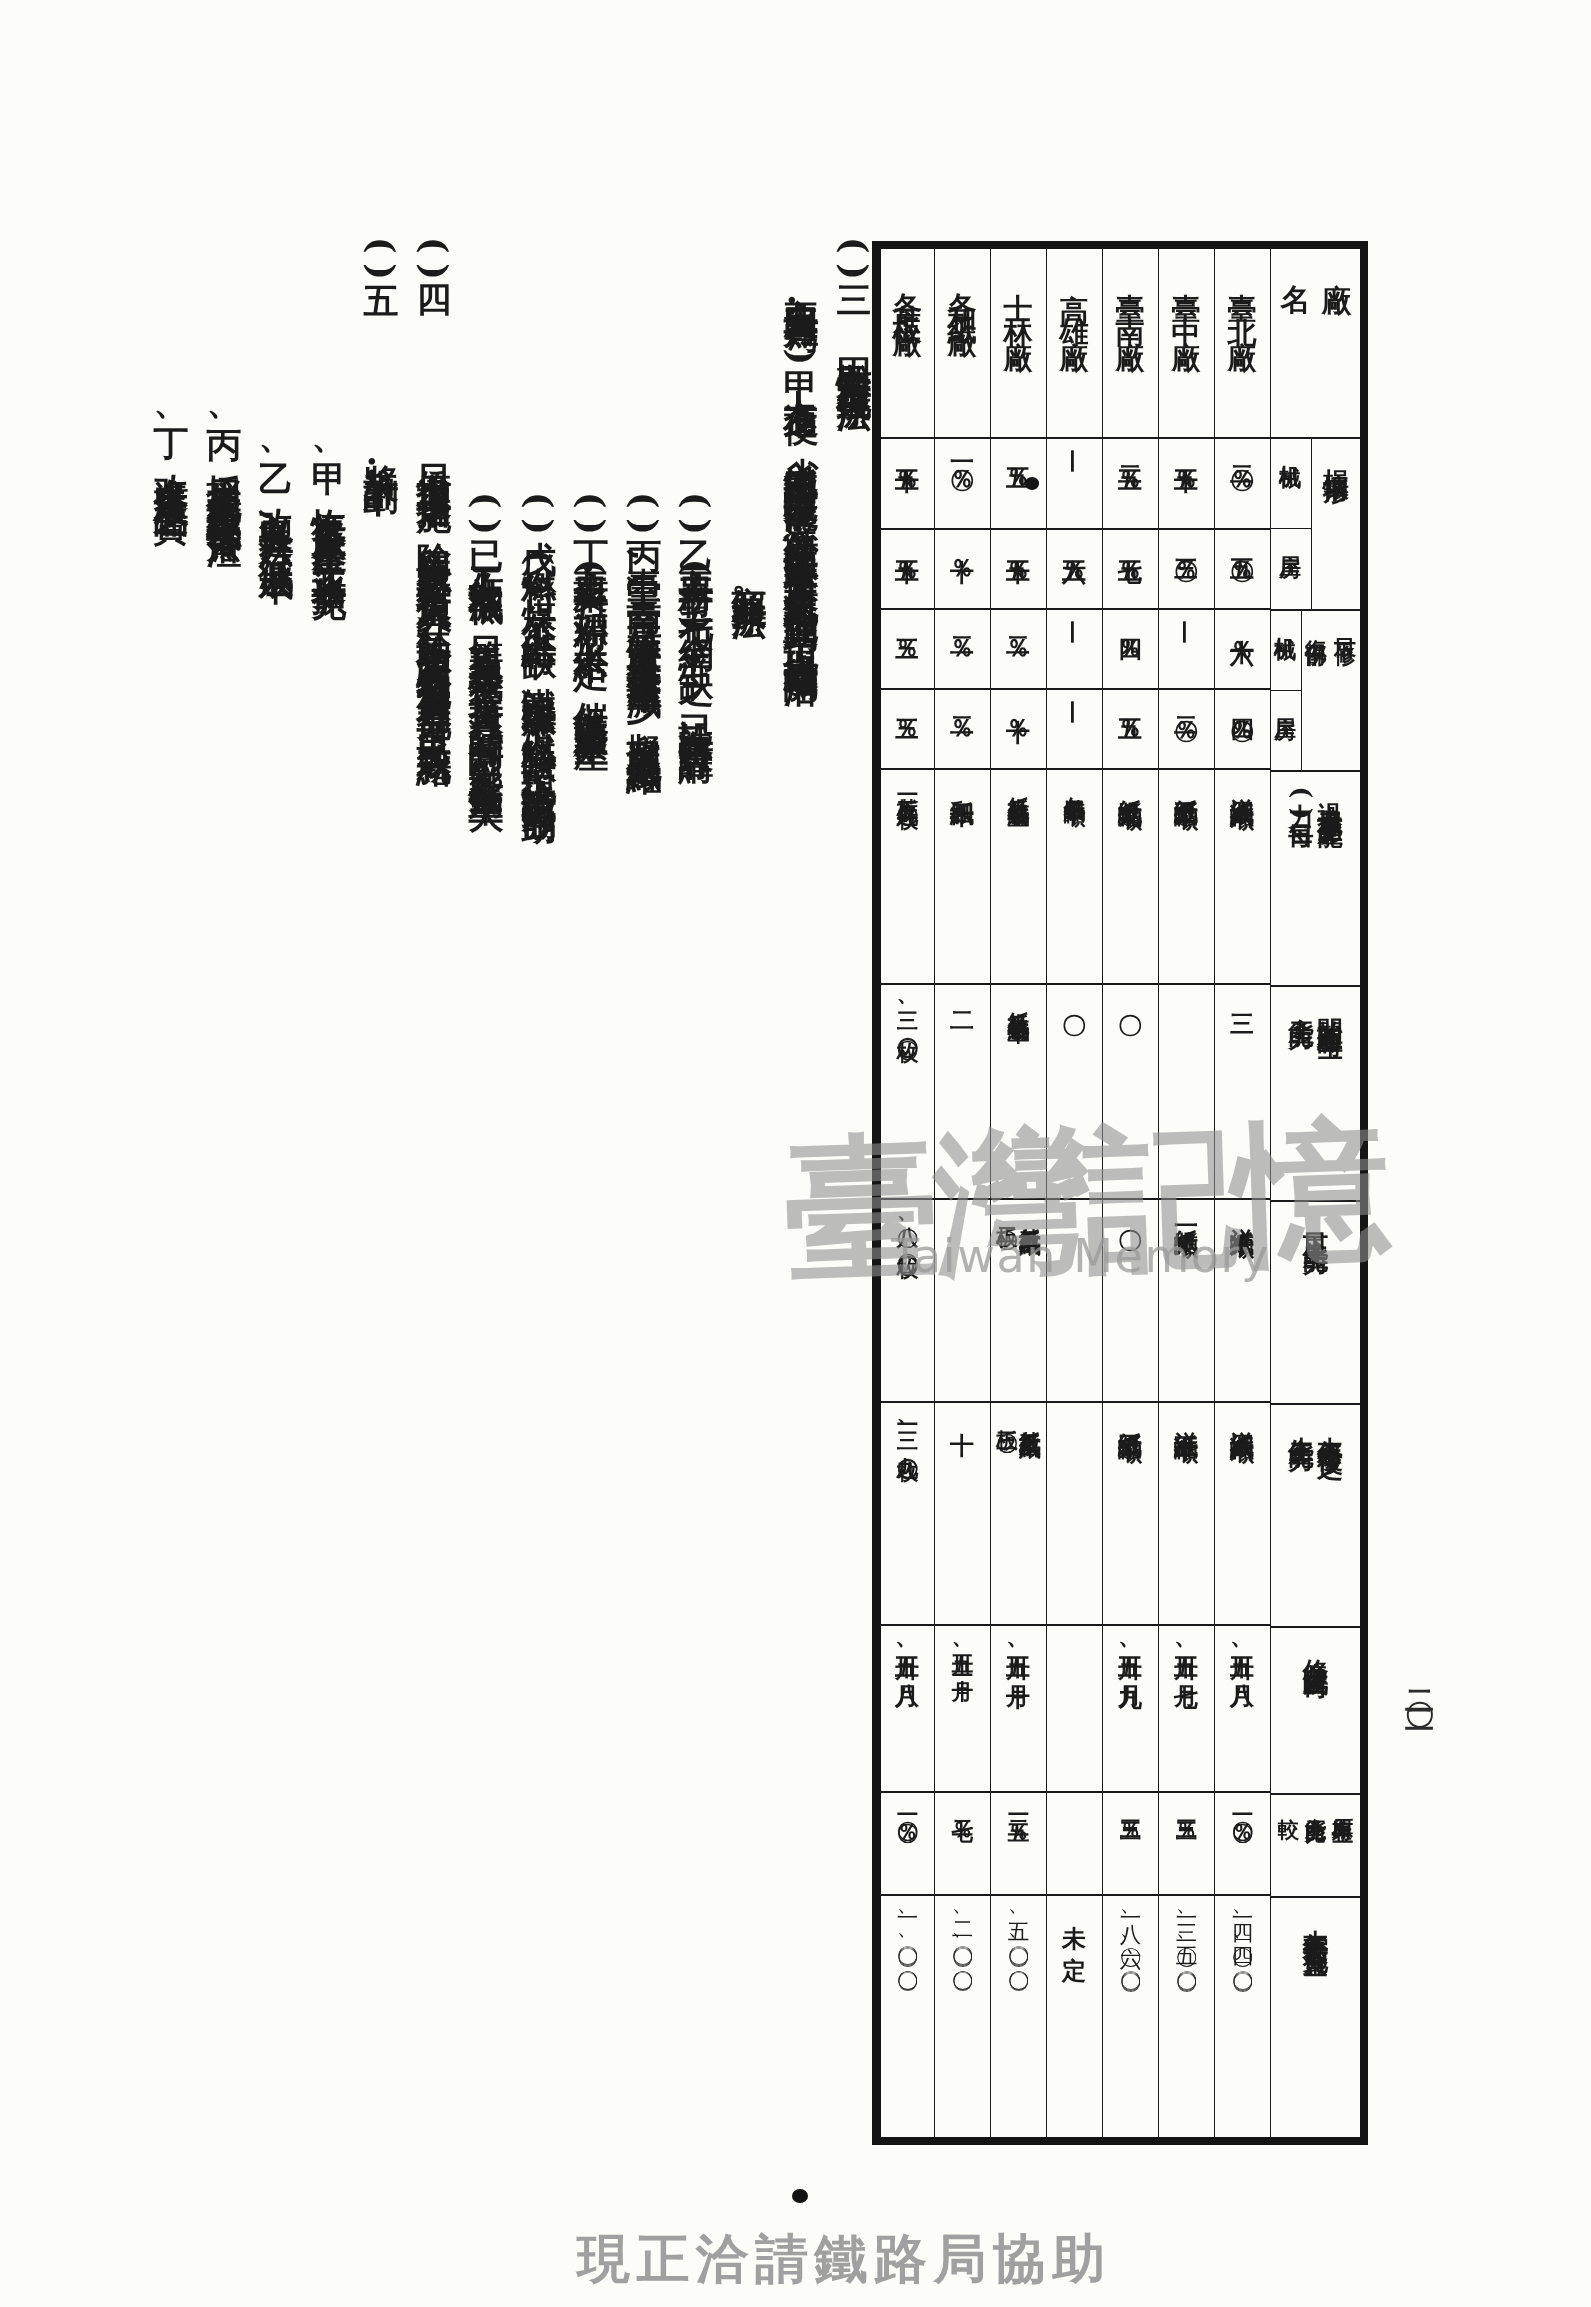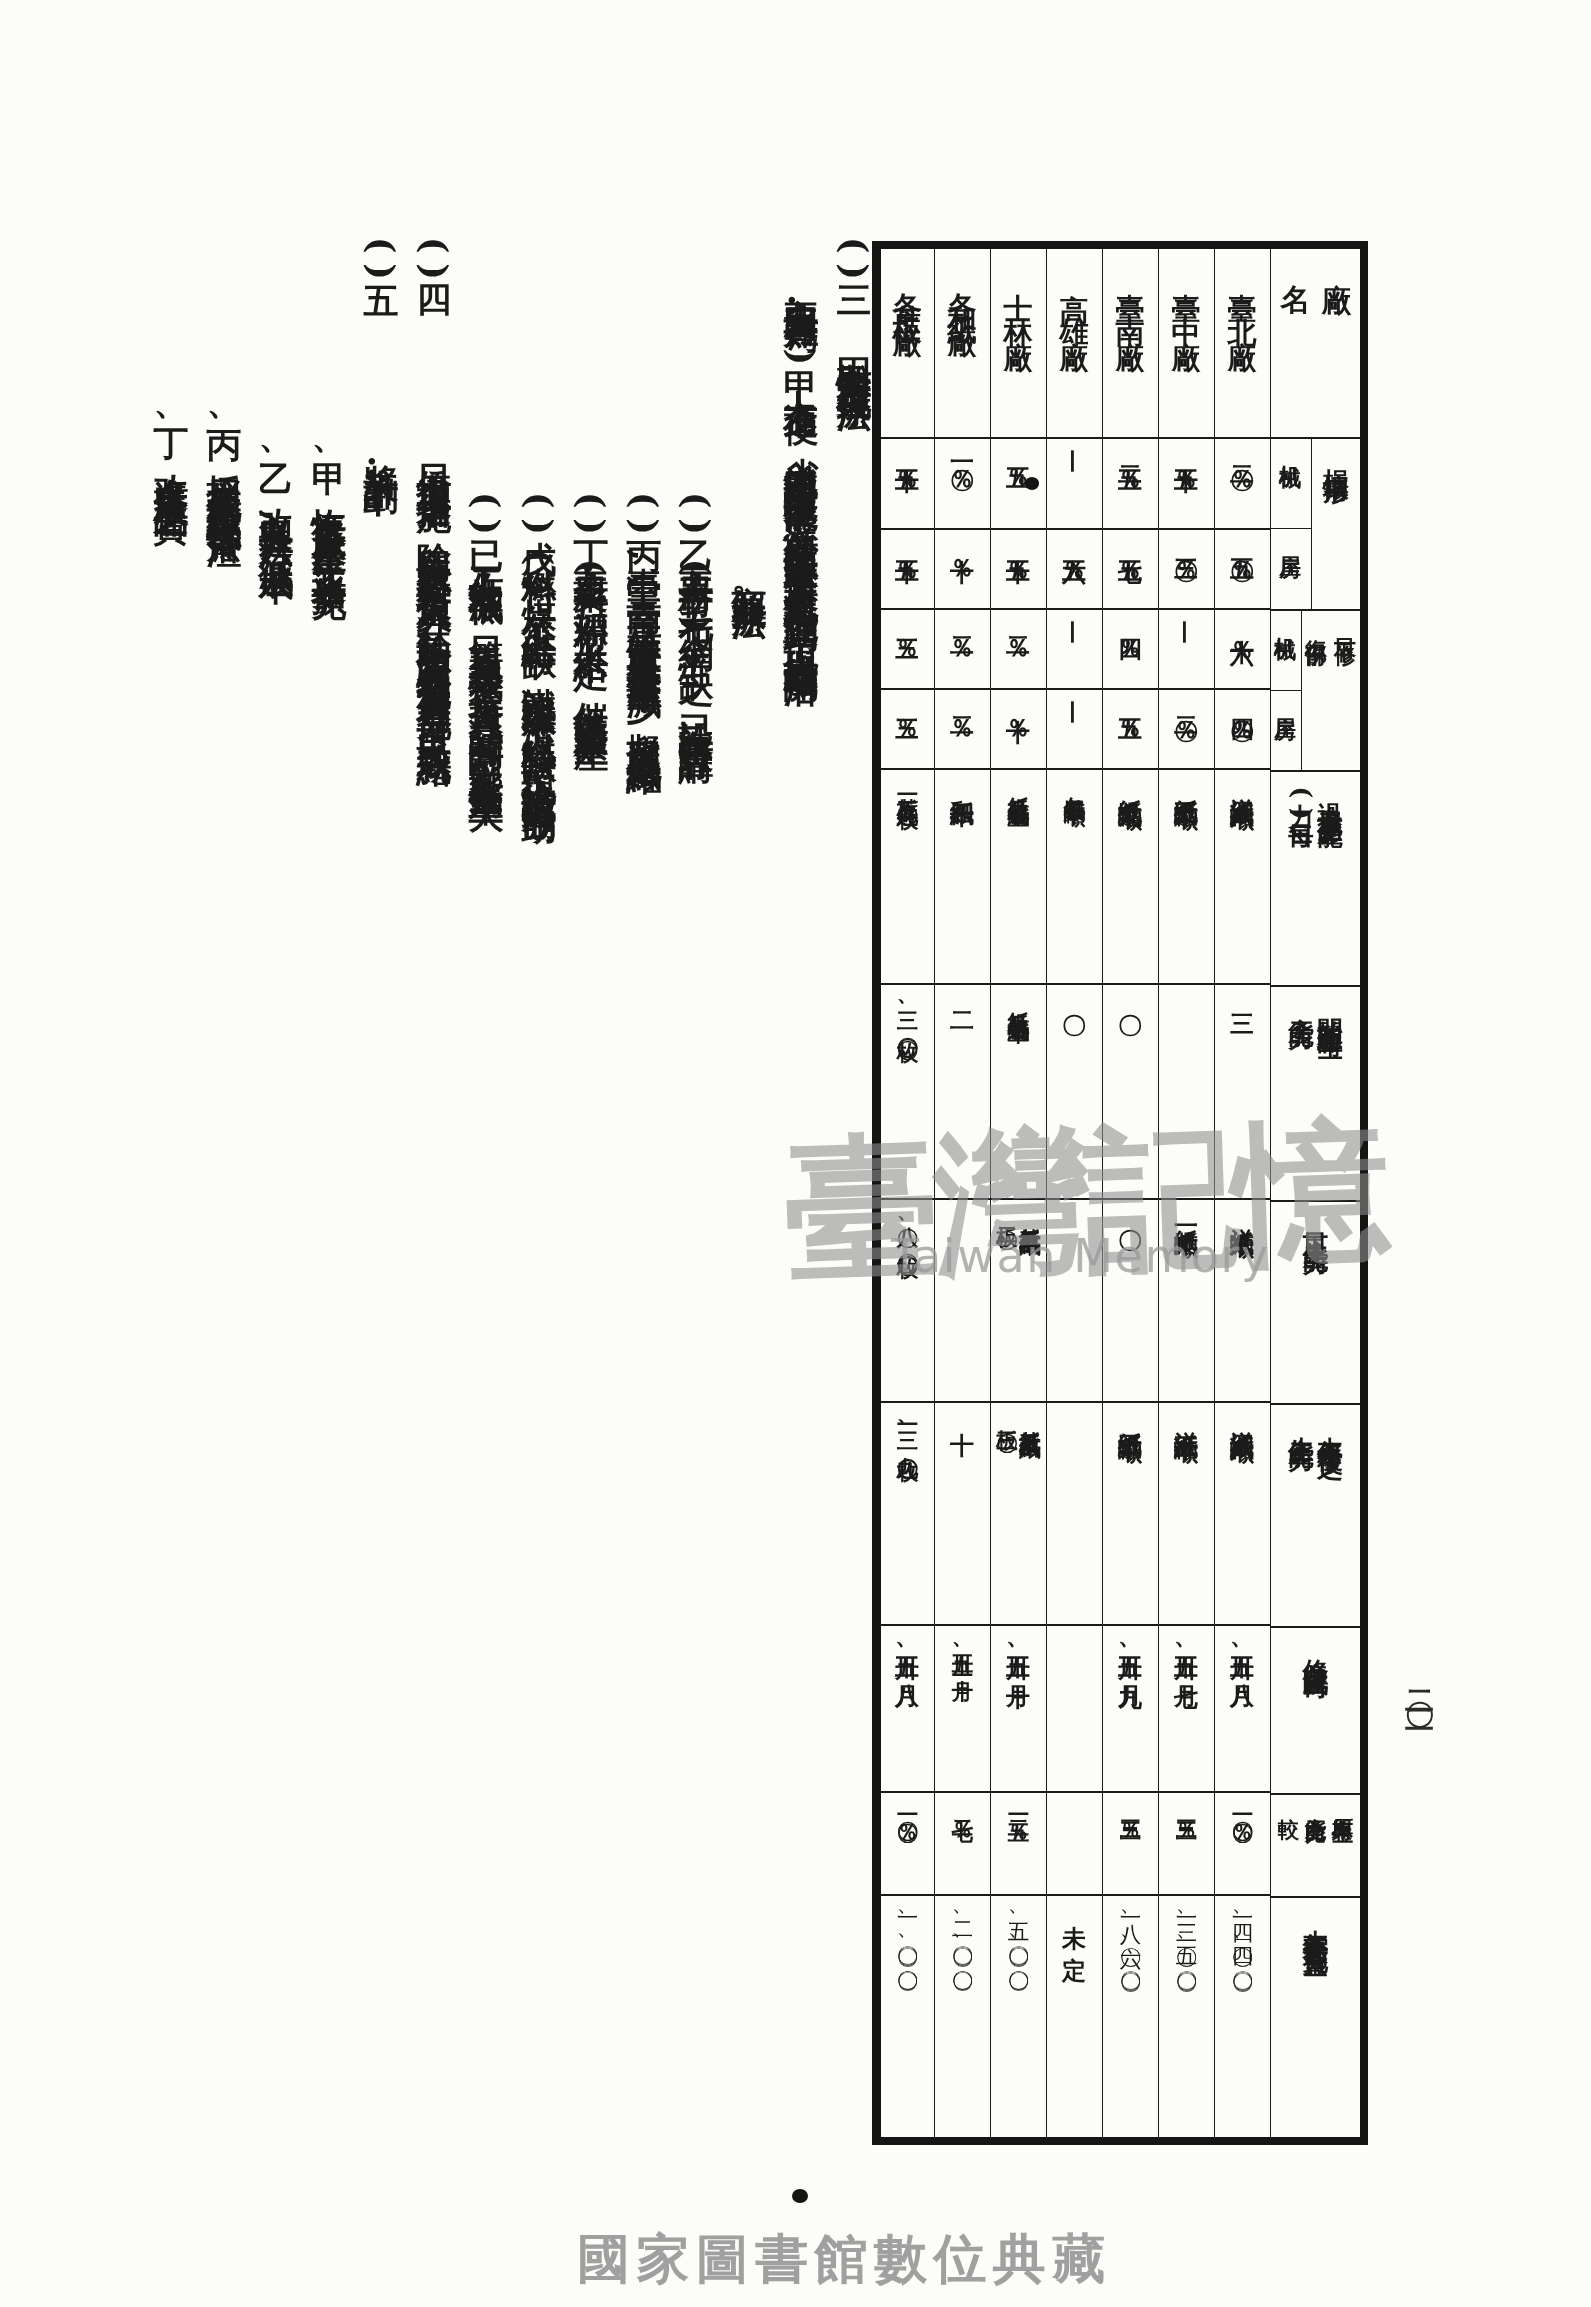--- a/index.html
+++ b/index.html
@@ -409,19 +409,19 @@
           <span class="v hl">本年需要補充資金</span>
         </div>
     </div>
   </div>
 
   <div class="wm-cjk">臺灣記憶</div>
   <div class="wm-lat">Taiwan Memory</div>
 
   <div class="pagenum">二〇二</div>
 
-  <div class="footer">國家圖書館數位典藏</div>
+  <div class="footer">現正洽請鐵路局協助</div>
 
   <div class="blob" style="left:1025px;top:477px;width:14.3px;height:12.7px"></div>
   <div class="blob" style="left:792px;top:2189px;width:16px;height:14.3px"></div>
 
 </div>
 
 
 </body></html>

